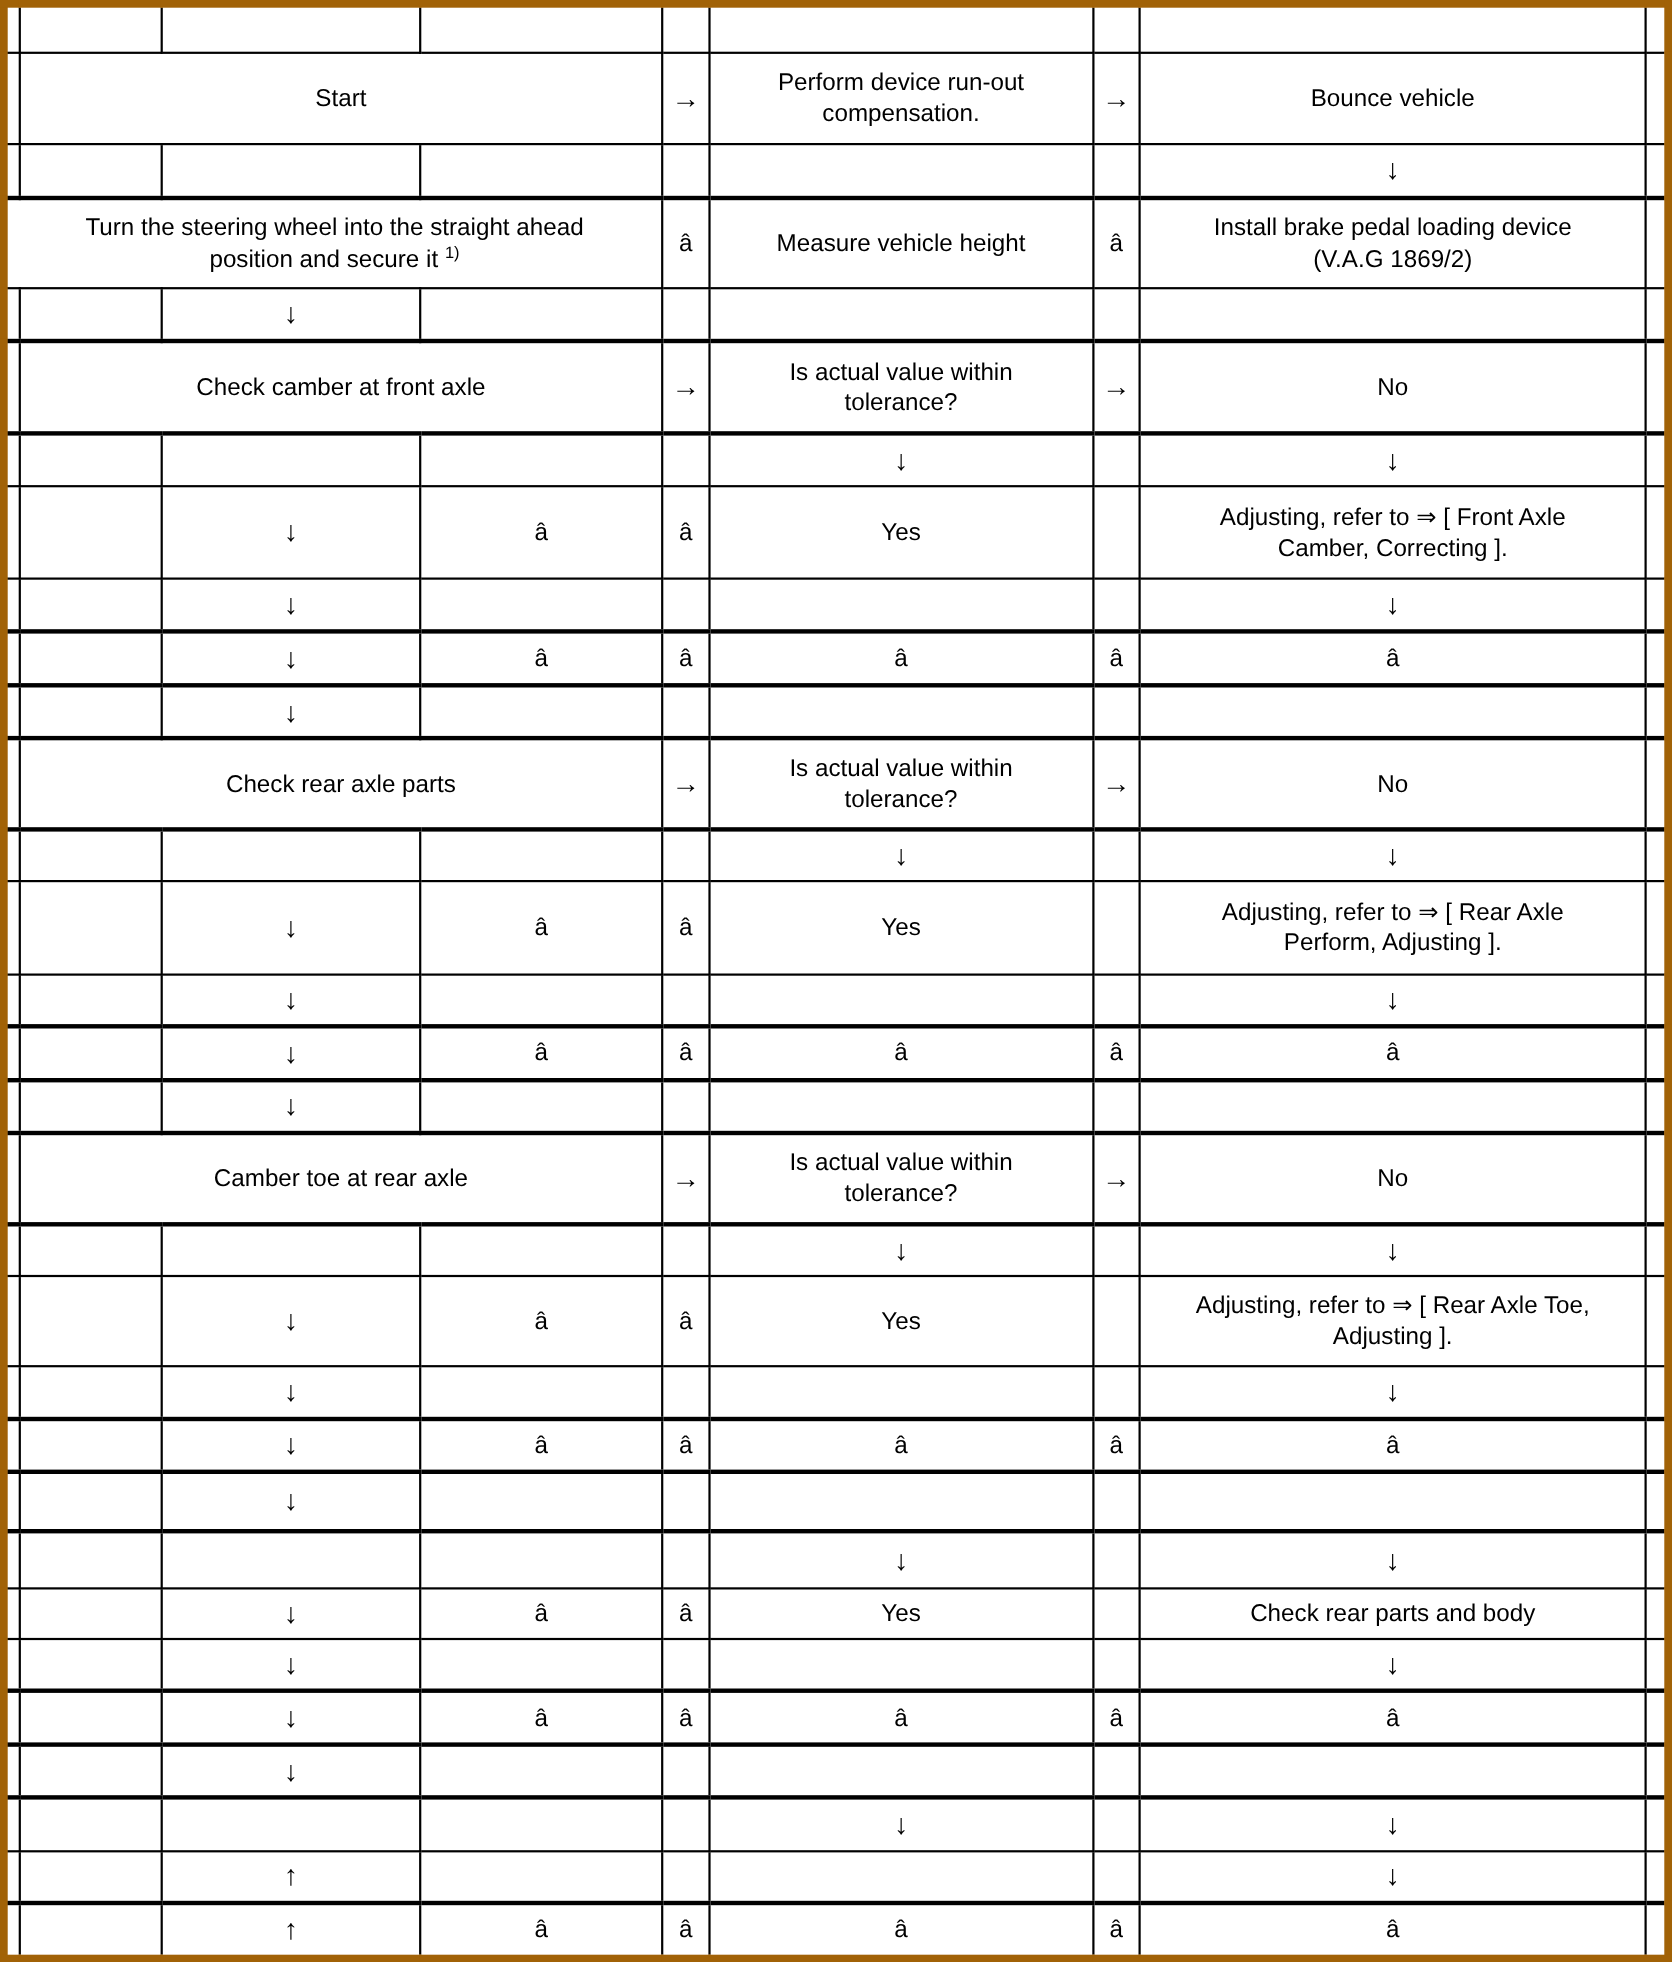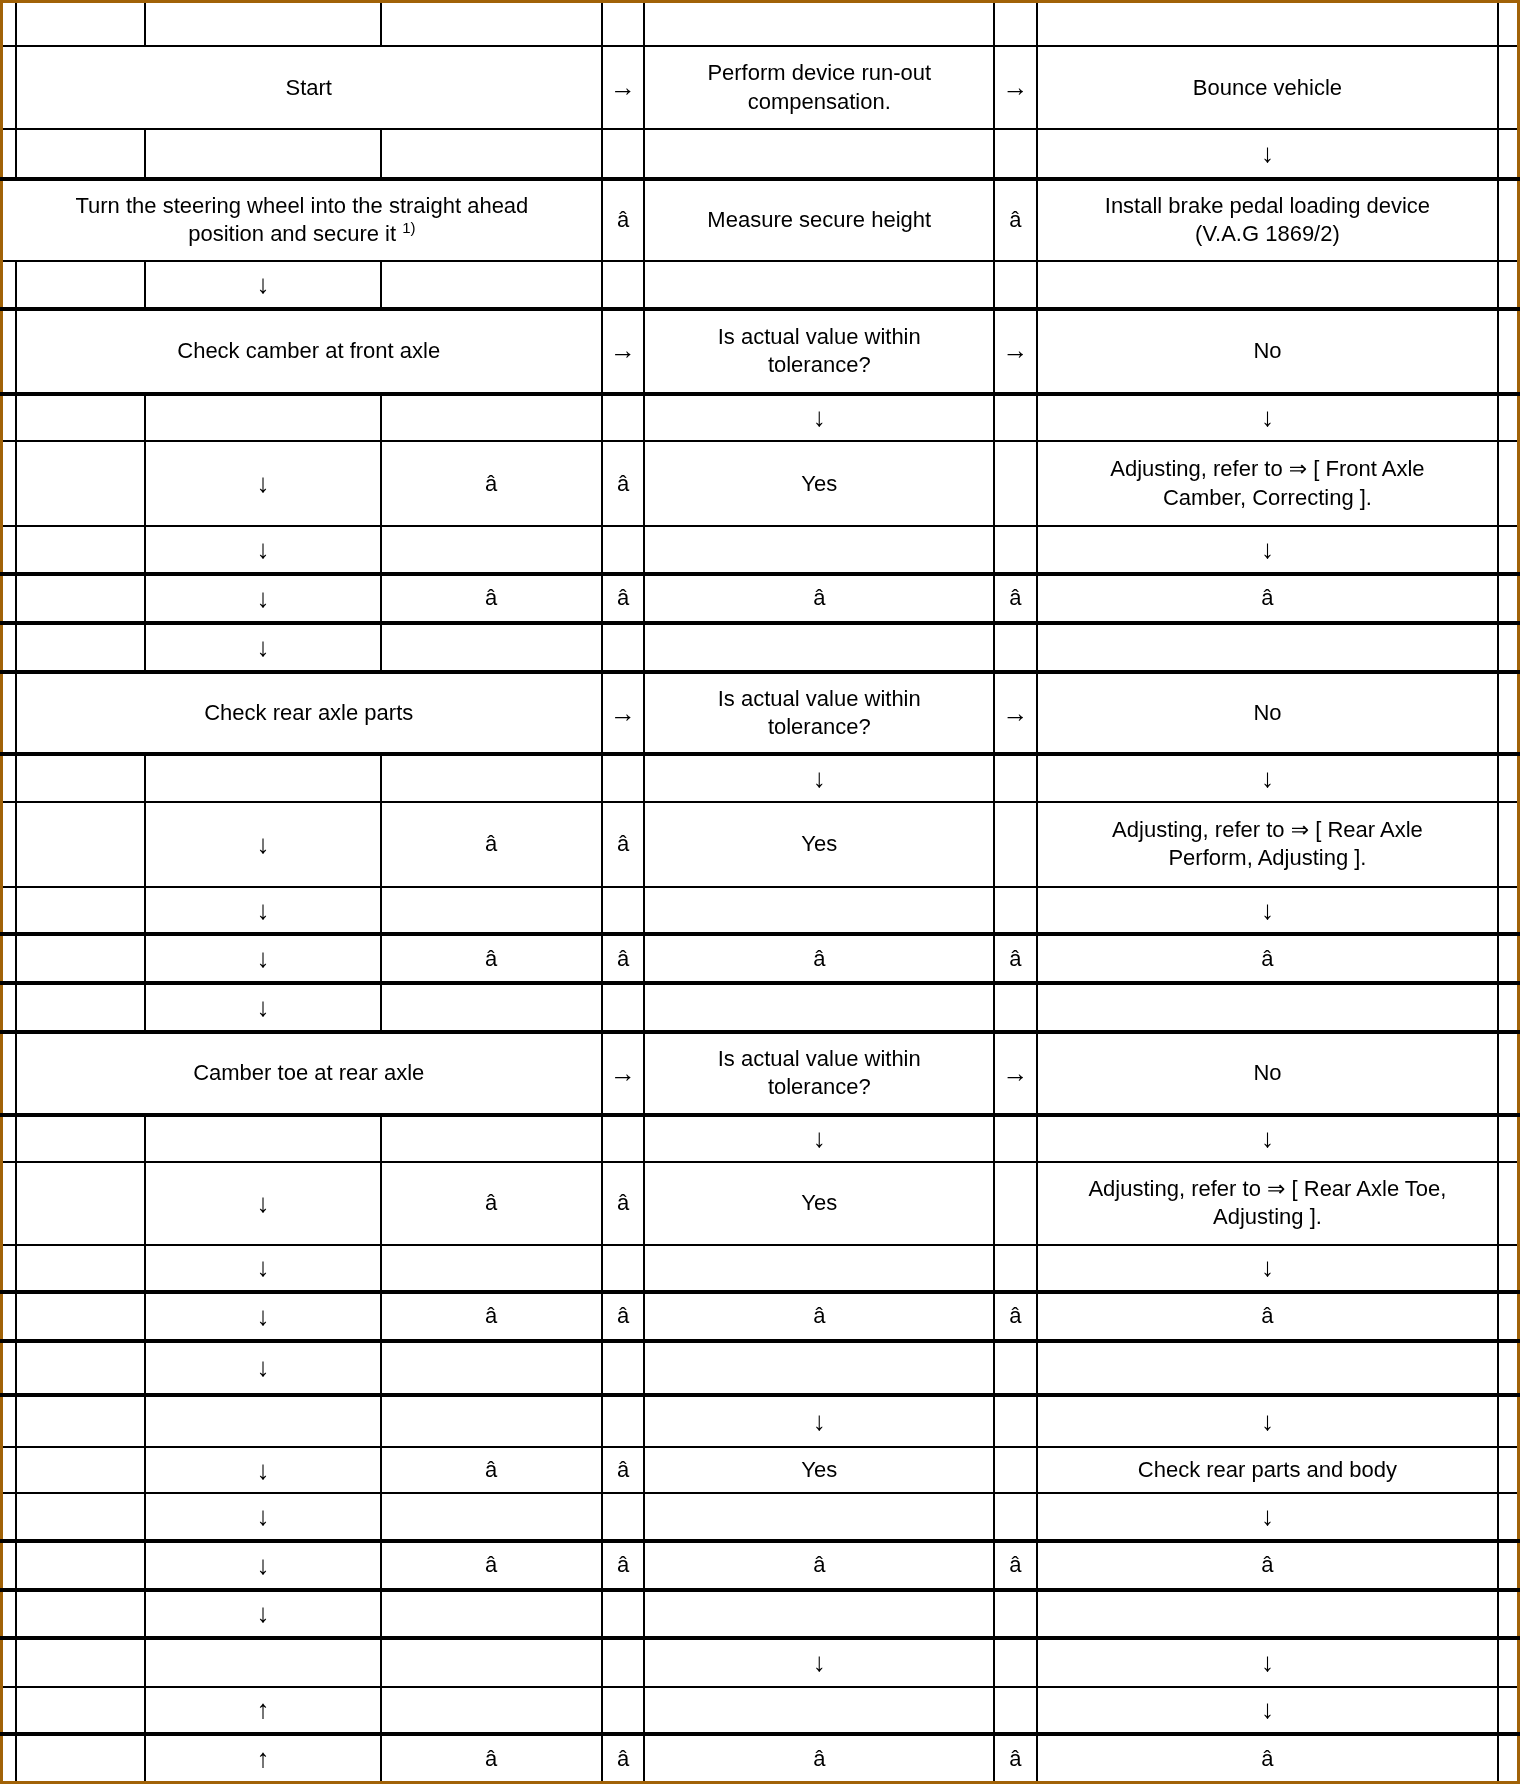--- a/index.html
+++ b/index.html
@@ -5,21 +5,21 @@
   html, body {
     margin: 0;
     padding: 0;
     background: #ffffff;
   }
   #flowchart {
     border-collapse: collapse;
     table-layout: fixed;
     width: 1520px;
     height: 1784px;
-    border: 3px solid #a16207;
+    border: 7px solid #a16207;
     background: #ffffff;
     color: #000000;
     font-family: "Liberation Sans", sans-serif;
     font-size: 22px;
   }
   #flowchart td {
     border: 2px solid #000000;
     text-align: center;
     vertical-align: middle;
     padding: 2px 4px;
@@ -86,21 +86,21 @@
         <td></td>
         <td></td>
         <td></td>
         <td class="sym"><span class="cell-text">↓</span></td>
         <td></td>
       </tr>
       <tr class="thick-top" style="height: 70px;">
         <td colspan="4"><span class="cell-text">Turn the steering wheel into the straight ahead
 position and secure it</span> <sup>1)</sup></td>
         <td><span class="cell-text">â</span></td>
-        <td><span class="cell-text">Measure secure height</span></td>
+        <td><span class="cell-text">Measure vehicle height</span></td>
         <td><span class="cell-text">â</span></td>
         <td><span class="cell-text">Install brake pedal loading device
 (V.A.G 1869/2)</span></td>
         <td></td>
       </tr>
       <tr style="height: 40px;">
         <td></td>
         <td></td>
         <td class="sym"><span class="cell-text">↓</span></td>
         <td></td>

